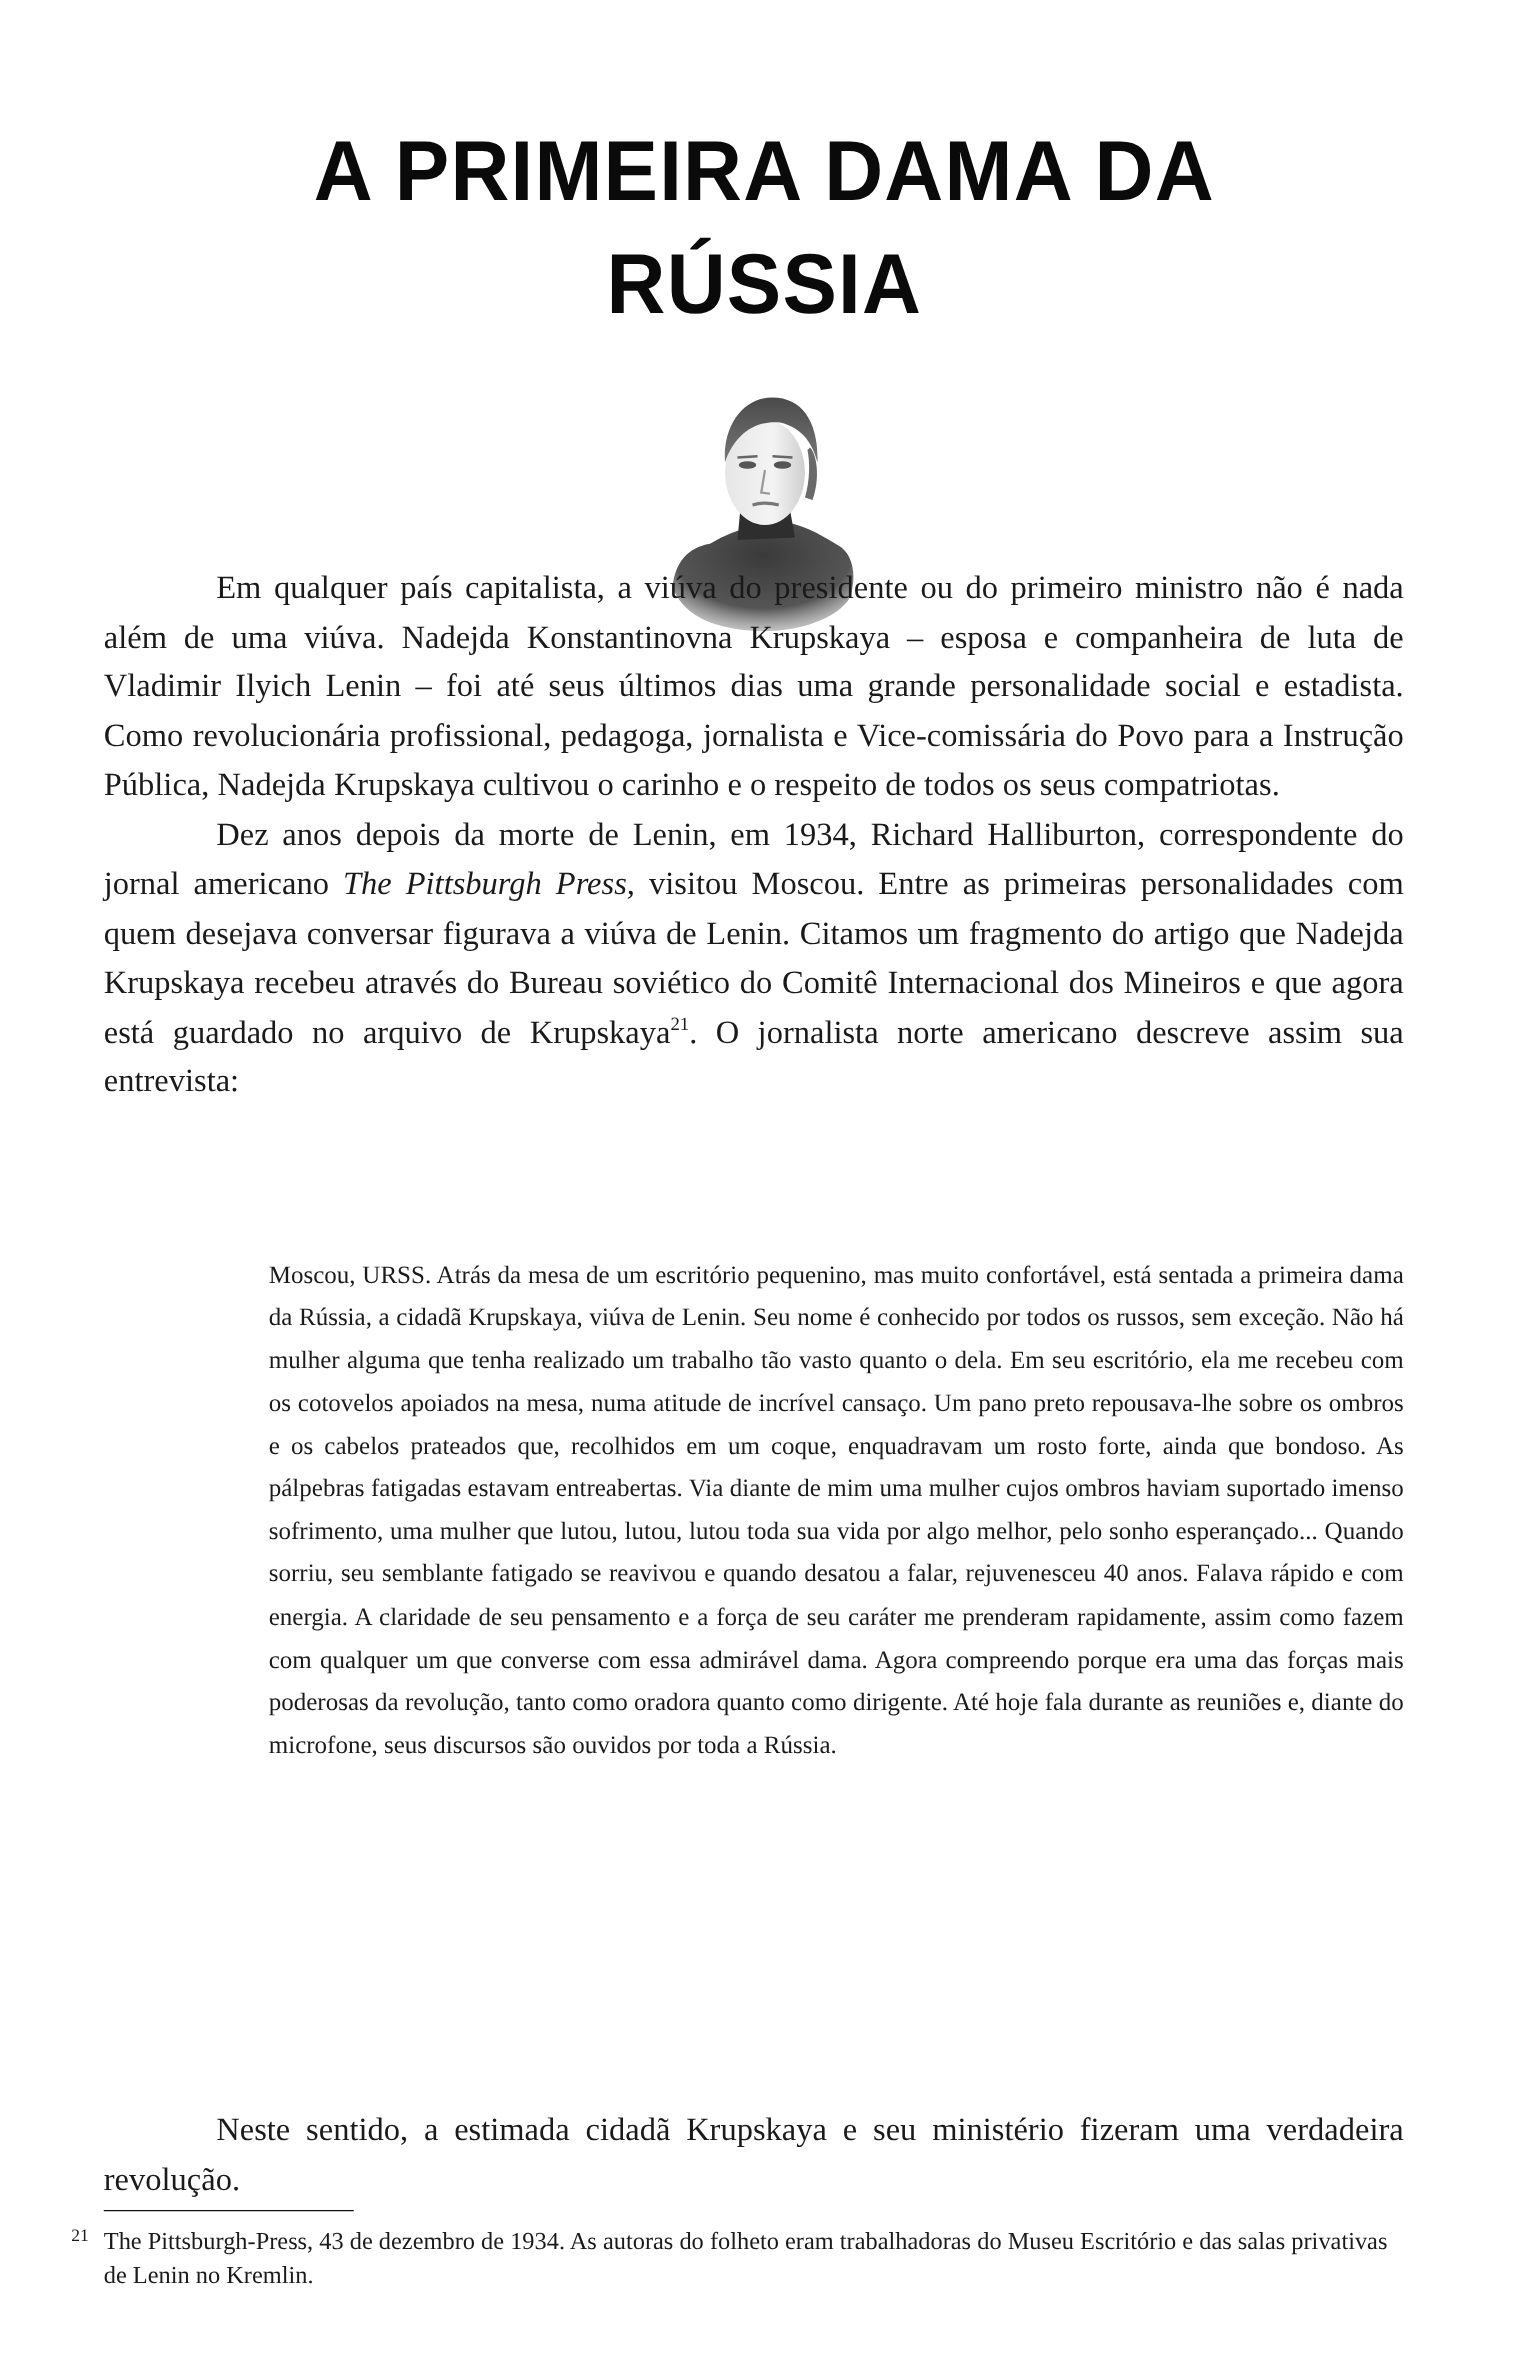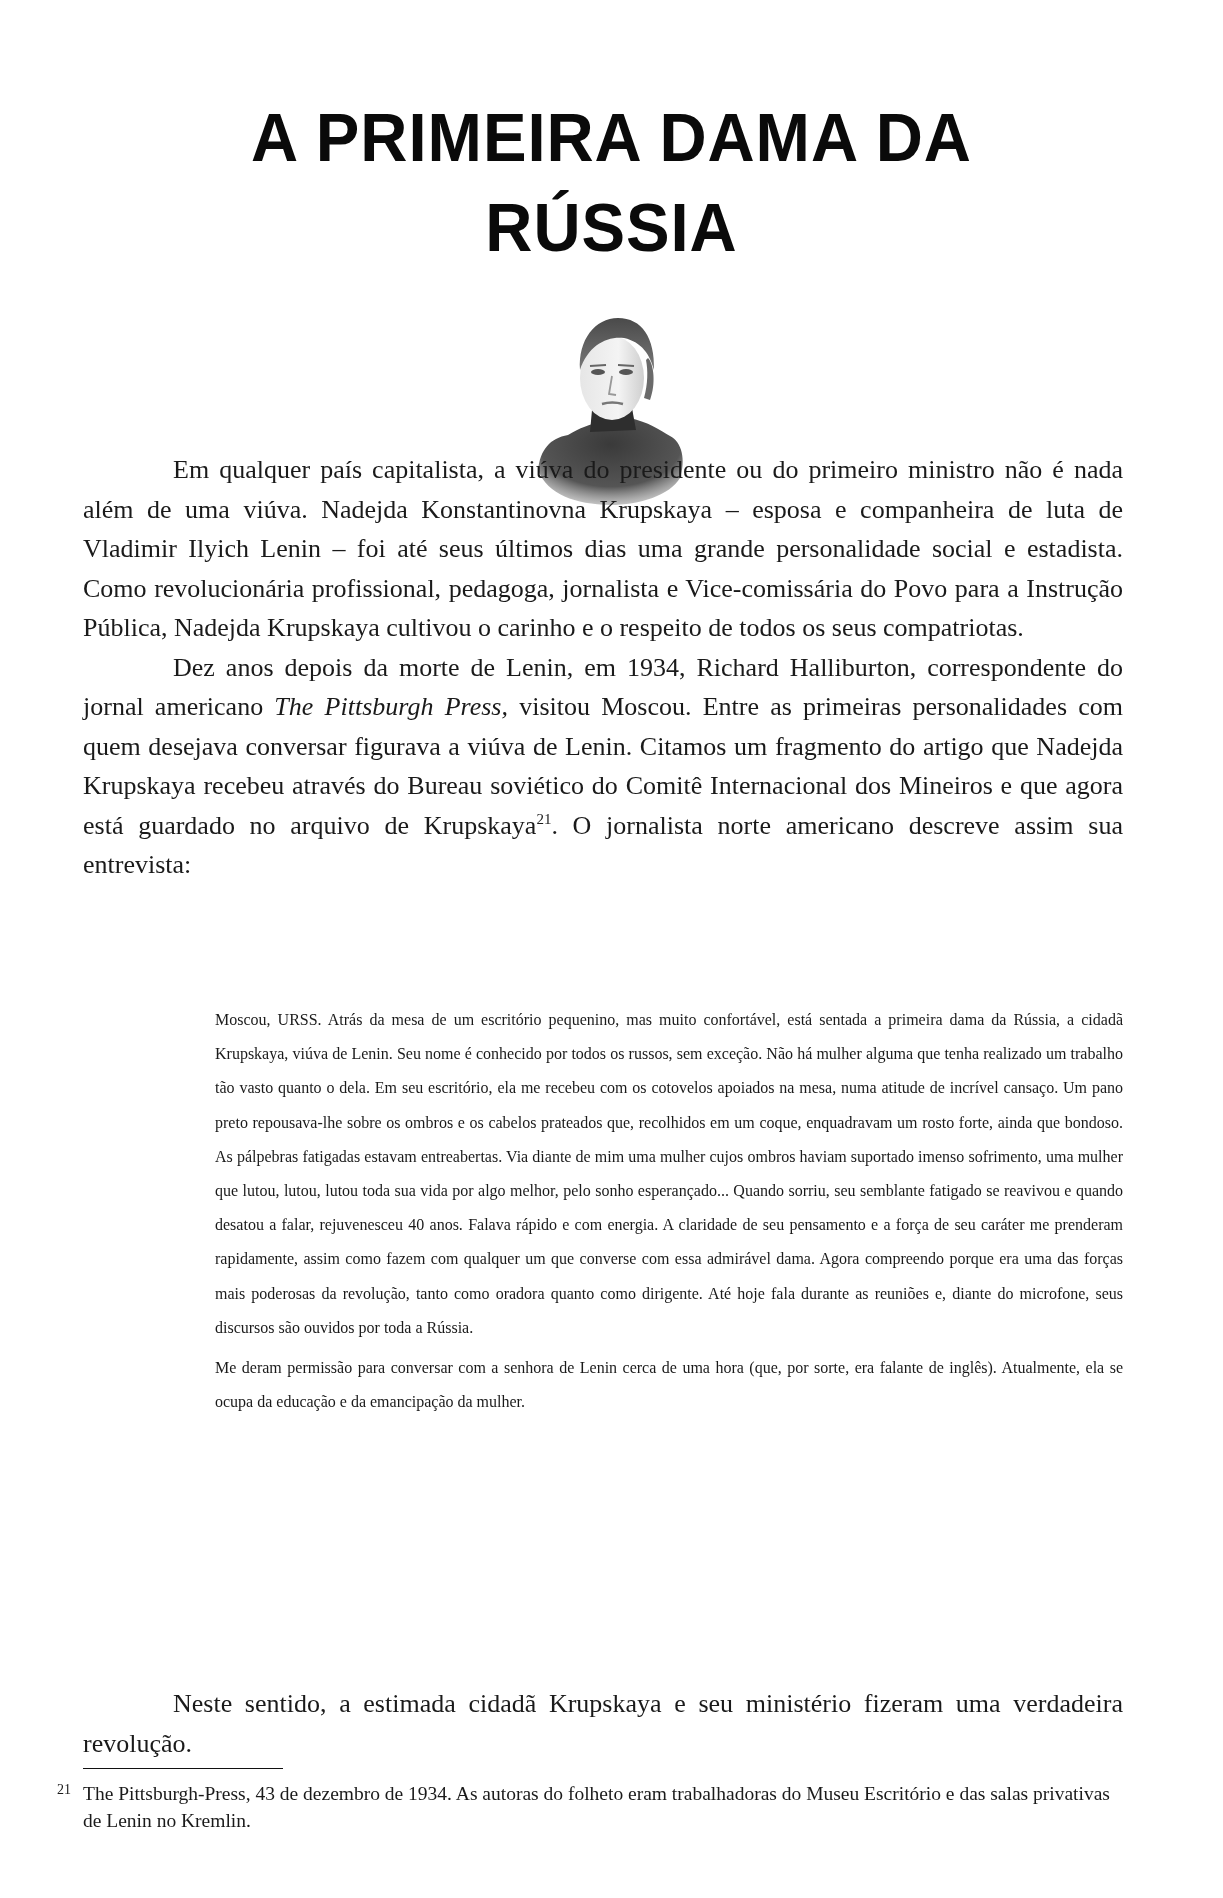--- a/index.html
+++ b/index.html
@@ -50,21 +50,21 @@
     }
     .para {
       margin: 0;
       text-indent: 90px;
       text-align: justify;
     }
     .quote {
       position: absolute;
       left: 215px;
       width: 908px;
-      font-size: 16px;
+      font-size: 20px;
       line-height: 34.2px;
       margin: 0;
     }
     .quote p {
       margin: 0 0 6px 0;
       text-align: justify;
     }
     em.title-ref { font-style: italic; }
     sup.fn {
       font-size: 15px;
@@ -142,21 +142,20 @@
   </svg>
 </div>
 
 <div class="text-block" style="top:450px;">
   <p class="para">Em qualquer país capitalista, a viúva do presidente ou do primeiro ministro não é nada além de uma viúva. Nadejda Konstantinovna Krupskaya – esposa e companheira de luta de Vladimir Ilyich Lenin – foi até seus últimos dias uma grande personalidade social e estadista.  Como revolucionária profissional, pedagoga, jornalista e Vice-comissária do Povo para a Instrução Pública, Nadejda Krupskaya cultivou o carinho e o respeito de todos os seus compatriotas.</p>
   <p class="para"><span>Dez anos depois da morte de Lenin, em 1934, Richard Halliburton, correspondente do jornal americano </span><em class="title-ref">The Pittsburgh Press,</em><span> visitou Moscou.  Entre as primeiras personalidades com quem desejava conversar figurava a viúva de Lenin.  Citamos um fragmento do artigo que Nadejda Krupskaya recebeu através do Bureau soviético do Comitê Internacional dos Mineiros e que agora está guardado no arquivo de Krupskaya</span><sup class="fn">21</sup><span>.  O jornalista norte americano descreve assim sua entrevista:</span></p>
 </div>
 
 <div class="quote" style="top:1003px;">
   <p>Moscou, URSS. Atrás da mesa de um escritório pequenino, mas muito confortável, está sentada a primeira dama da Rússia, a cidadã Krupskaya, viúva de Lenin.  Seu nome é conhecido por todos os russos, sem exceção.  Não há mulher alguma que tenha realizado um trabalho tão vasto quanto o dela.  Em seu escritório, ela me recebeu com os cotovelos apoiados na mesa, numa atitude de incrível cansaço.  Um pano preto repousava-lhe sobre os ombros e os cabelos prateados que, recolhidos em um coque, enquadravam um rosto forte, ainda que bondoso.  As pálpebras fatigadas estavam entreabertas.  Via diante de mim uma mulher cujos ombros haviam suportado imenso sofrimento, uma mulher que lutou, lutou, lutou toda sua vida por algo melhor, pelo sonho esperançado...  Quando sorriu, seu semblante fatigado se reavivou e quando desatou a falar, rejuvenesceu 40 anos.  Falava rápido e com energia.  A claridade de seu pensamento e a força de seu caráter me prenderam rapidamente, assim como fazem com qualquer um que converse com essa admirável dama.  Agora compreendo porque era uma das forças mais poderosas da revolução, tanto como oradora quanto como dirigente.  Até hoje fala durante as reuniões e, diante do microfone, seus discursos são ouvidos por toda a Rússia.</p>
-  <p>Me deram permissão para conversar com a senhora de Lenin cerca de uma hora (que, por sorte, era falante de inglês).  Atualmente, ela se ocupa da educação e da emancipação da mulher.</p>
 </div>
 
 <div class="text-block" style="top:1684px;">
   <p class="para">Neste sentido, a estimada cidadã Krupskaya e seu ministério fizeram uma verdadeira revolução.</p>
 </div>
 
 <div class="rule"></div>
 
 <div class="footnote">
   <span class="fn-num">21</span>

